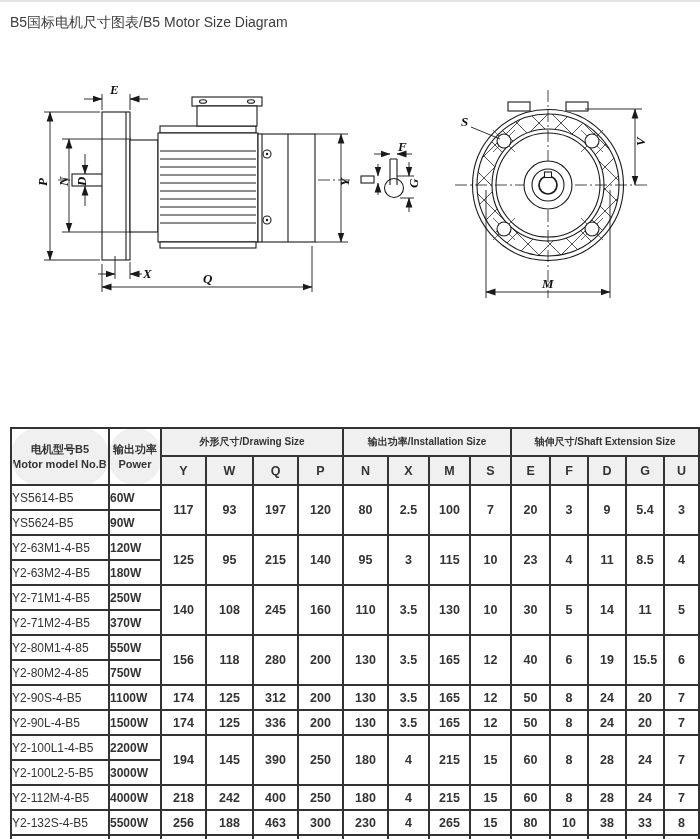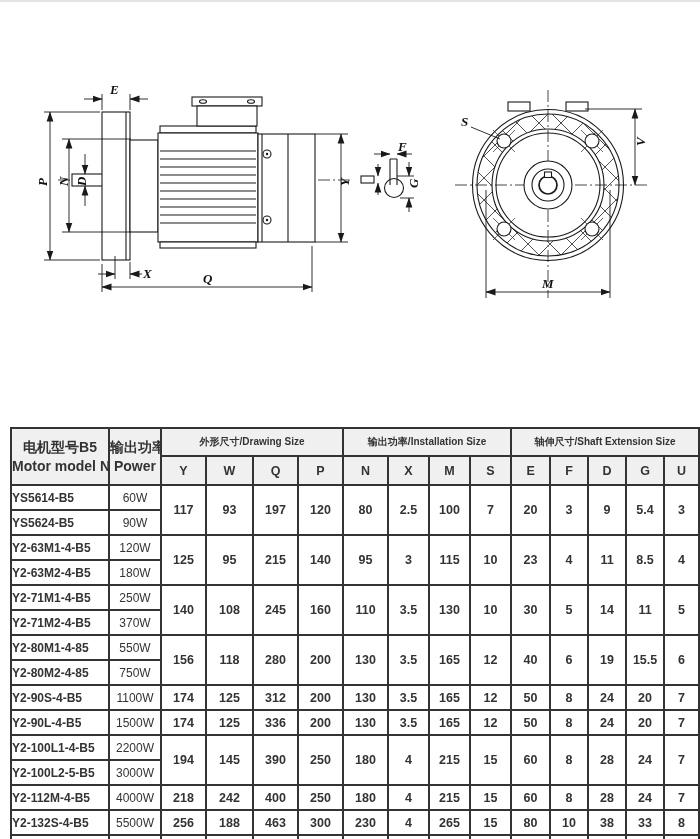--- a/index.html
+++ b/index.html
@@ -14,33 +14,34 @@
   .dl{stroke:#1a1a1a;stroke-width:0.9;fill:none}
   .cl{stroke:#1a1a1a;stroke-width:0.8;stroke-dasharray:12 3 2 3;fill:none}
   .tk{stroke:#2a2a2a;stroke-width:0.7;fill:none}
   .dt{font:italic bold 13px "Liberation Serif",serif;fill:#111;}
   
   table.spec{position:absolute;top:425px;left:10px;width:688px;border-collapse:collapse;
              table-layout:fixed;color:#333;}
   .spec td,.spec th{border:2px solid #333;padding:0;overflow:hidden;white-space:nowrap;}
   .spec th{background:#f0f0f0;font-weight:bold;}
   .gh{font-size:10px;height:26px;}
-  .mh{font-size:14px;line-height:1.3;height:26px;}
+  .mh{font-size:11px;line-height:1.3;height:26px;border-radius:27px;}
   .lt{font-size:12.5px;height:27px;}
-  .mc{font-size:12px;font-weight:bold;text-align:left;padding-left:7px;height:23px;}
-  .pc{font-size:12px;font-weight:normal;text-align:center;padding-left:7px;}
+  .mc{font-size:12px;font-weight:normal;text-align:left;padding-left:7px;height:23px;}
+  .pc{font-size:12px;font-weight:bold;text-align:left;padding-left:7px;}
   .n{font-size:12.5px;font-weight:bold;text-align:center;}
   .tb{border-bottom-width:1px;}
   .tt{border-top-width:1px;}
 </style>
 </head>
 <body>
 
 <div class="page">
 
+  <div class="title">B5国标电机尺寸图表/B5 Motor Size Diagram</div>
 
   <svg class="diagram" width="700" height="340" viewBox="0 46 700 340">
     <defs>
       <marker id="ar" viewBox="0 0 10 8" refX="9.5" refY="4" markerWidth="10" markerHeight="8" markerUnits="userSpaceOnUse" orient="auto-start-reverse">
         <path d="M0,0.6 L10,4 L0,7.4 Z" fill="#1a1a1a"></path>
       </marker>
       <pattern id="xh" width="22" height="22" patternUnits="userSpaceOnUse">
         <path d="M0,0 L22,22 M22,0 L0,22" stroke="#3c3c3c" stroke-width="0.9" fill="none"></path>
       </pattern>
     </defs>

